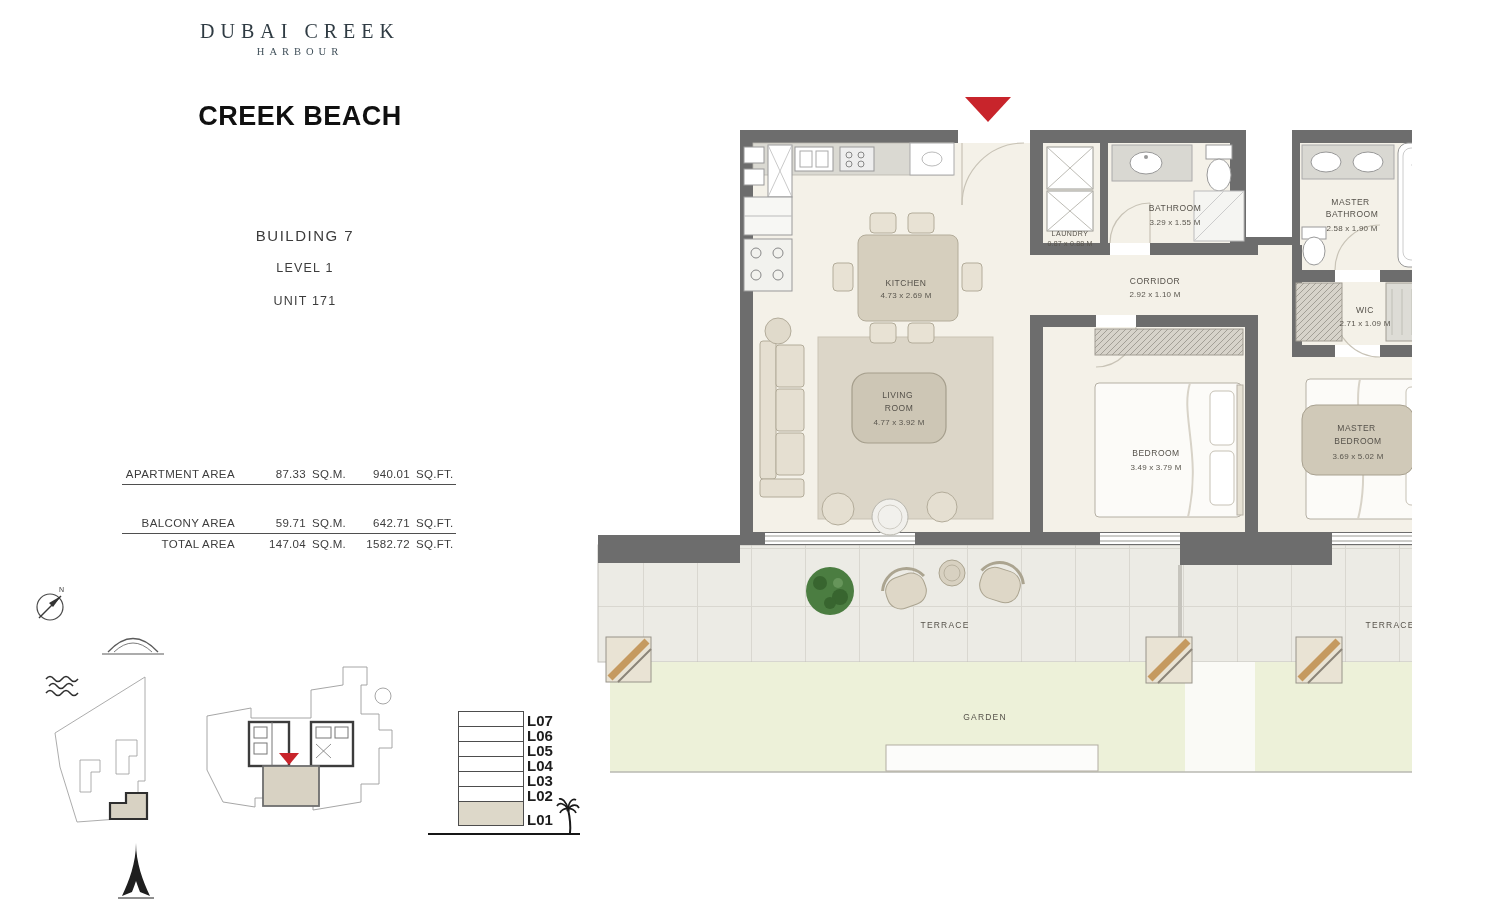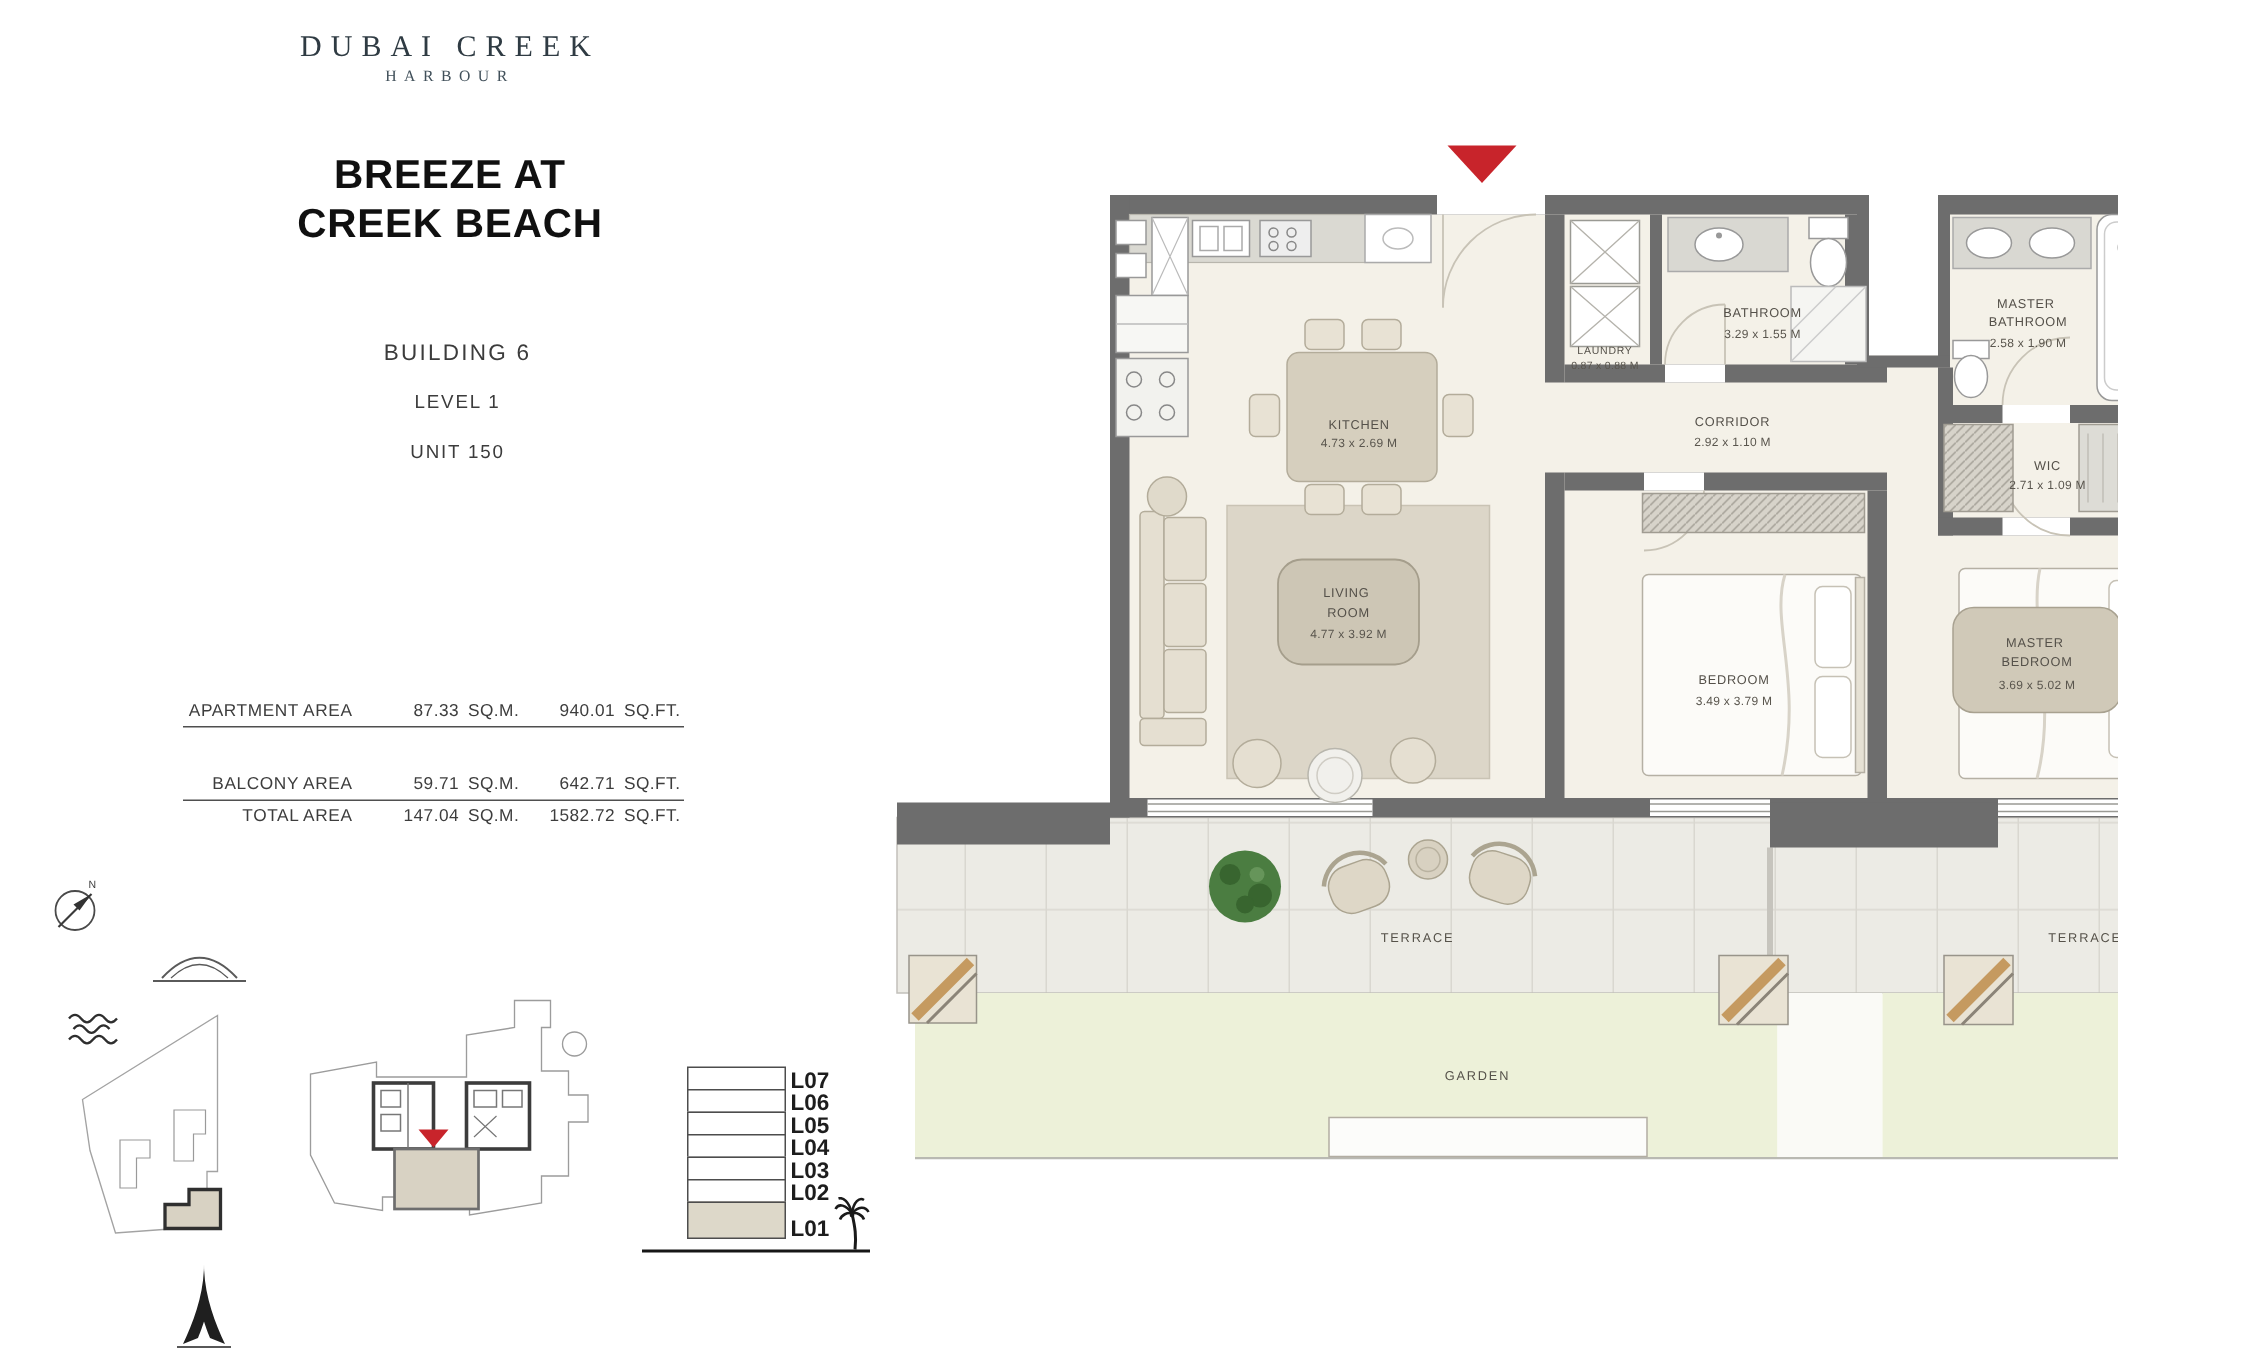--- a/index.html
+++ b/index.html
@@ -44,27 +44,26 @@
 <body>
 
 <div id="page">
 
   <div class="abs brand">
     <div class="brand-main">DUBAI CREEK</div>
     <div class="brand-sub">HARBOUR</div>
   </div>
 
   <div class="abs title">
-    <div>BREEZE AT</div>
     <div>CREEK BEACH</div>
   </div>
 
-  <div class="abs uinfo u1">BUILDING 6</div>
+  <div class="abs uinfo u1">BUILDING 7</div>
   <div class="abs uinfo u2">LEVEL 1</div>
-  <div class="abs uinfo u3">UNIT 150</div>
+  <div class="abs uinfo u3">UNIT 171</div>
 
   <div class="abs atable">
     <div class="arow bord">
       <span class="a-lab">APARTMENT AREA</span>
       <span class="a-num">87.33</span>
       <span class="a-unit">SQ.M.</span>
       <span class="a-num">940.01</span>
       <span class="a-unit">SQ.FT.</span>
     </div>
     <div class="arow bord">

